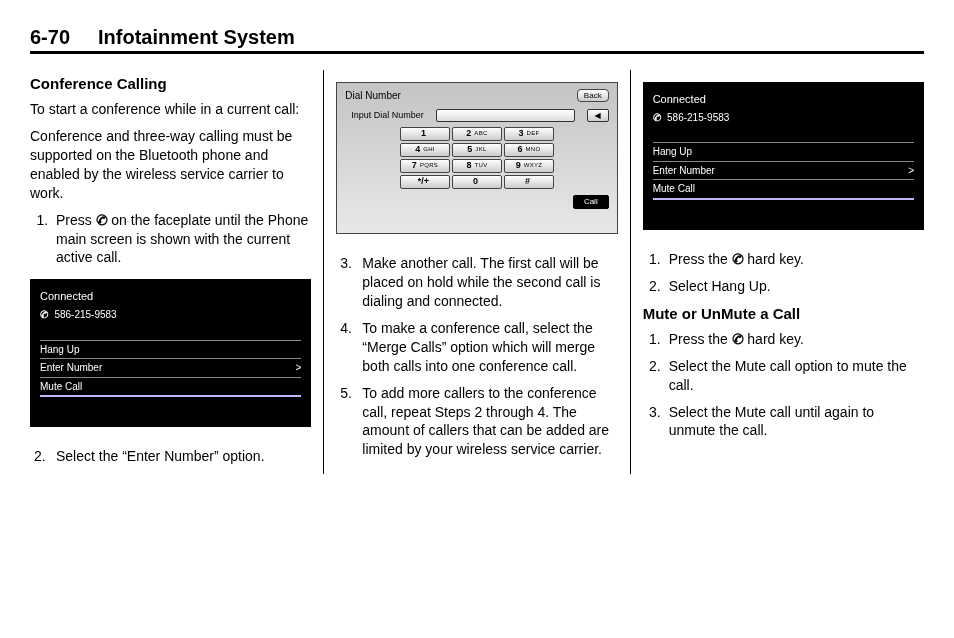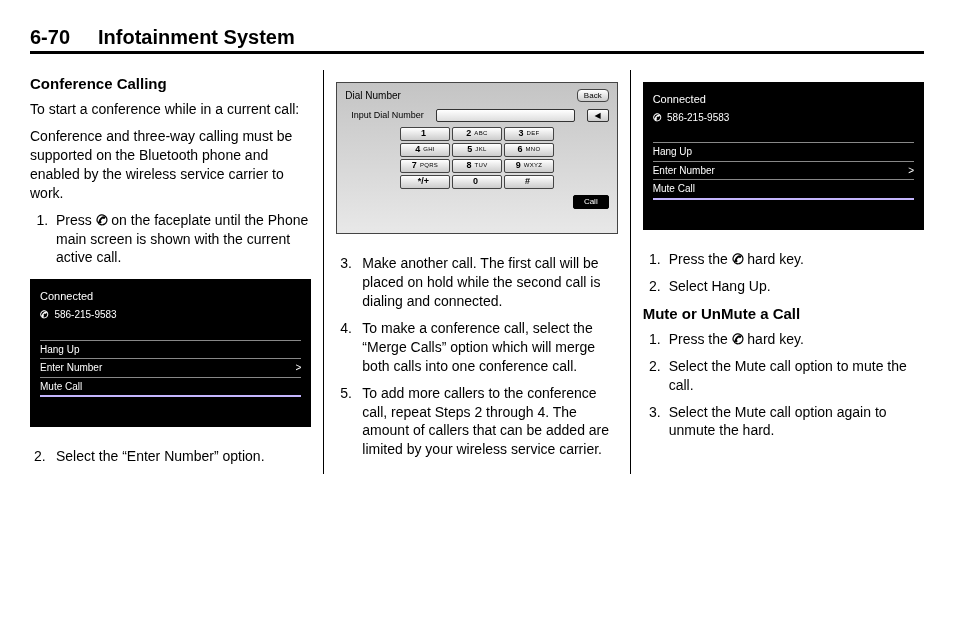--- a/index.html
+++ b/index.html
@@ -273,17 +273,17 @@
       </li>
       <li>Select Hang Up.</li>
     </ol>
 
     <h3>Mute or UnMute a Call</h3>
     <ol>
       <li>
         <span>Press the </span><span class="phone-icon">✆</span><span> hard key.</span>
       </li>
       <li>Select the Mute call option to mute the call.</li>
-      <li>Select the Mute call option again to unmute the hard.</li>
+      <li>Select the Mute call until again to unmute the call.</li>
     </ol>
   </div>
 
 </div>
 
 </body></html>

